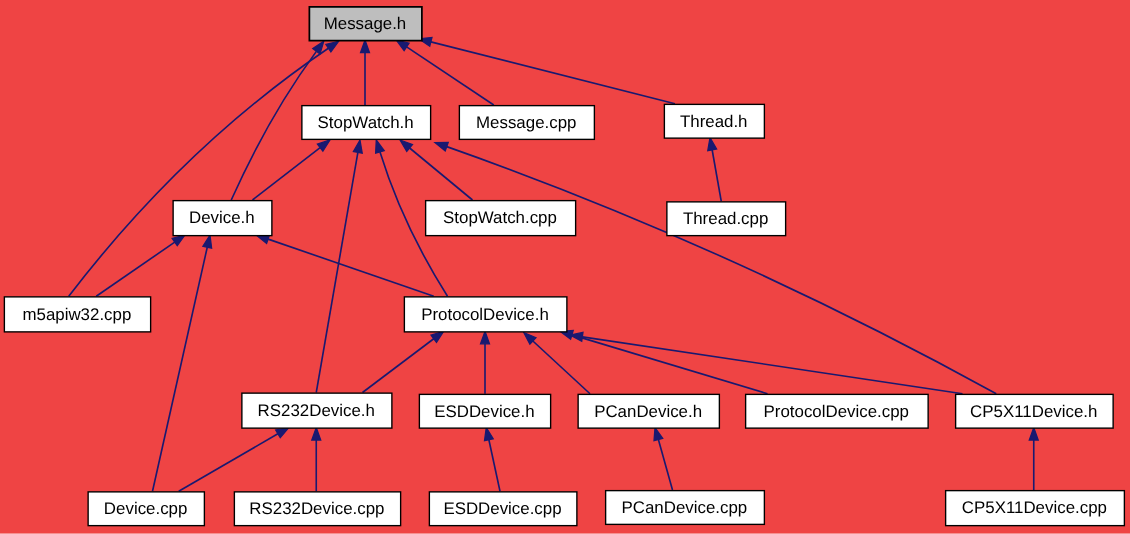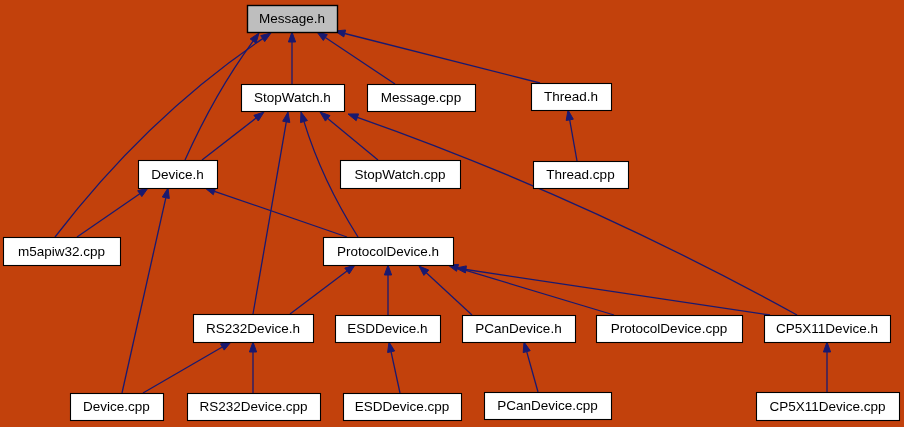--- a/index.html
+++ b/index.html
@@ -4,21 +4,21 @@
 <style>
   html, body {
     margin: 0;
     padding: 0;
     background: #ffffff;
   }
   .graph-wrap {
     position: relative;
     width: 904px;
     height: 427px;
-    background: #c2410c;
+    background: #ef4444;
     font-family: "Liberation Sans", "DejaVu Sans", sans-serif;
   }
   svg { display: block; }
   .node-rect {
     fill: #ffffff;
     stroke: #000000;
     stroke-width: 1.1;
   }
   .node-rect.highlighted {
     fill: #bebebe;

